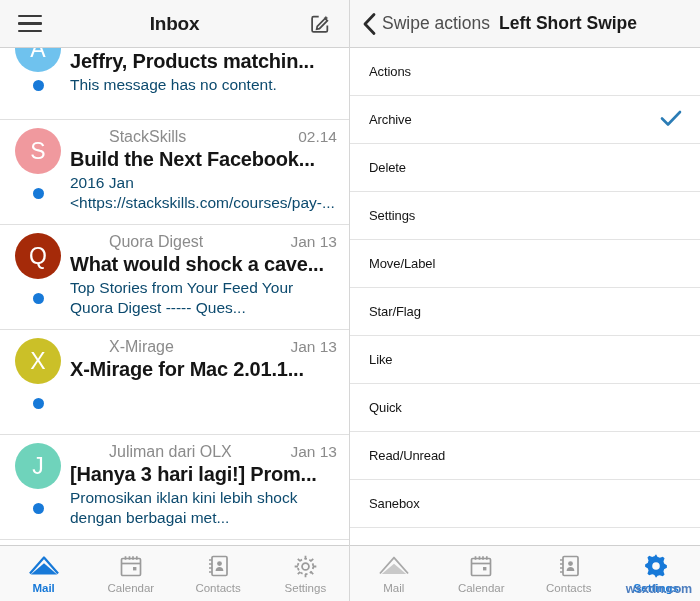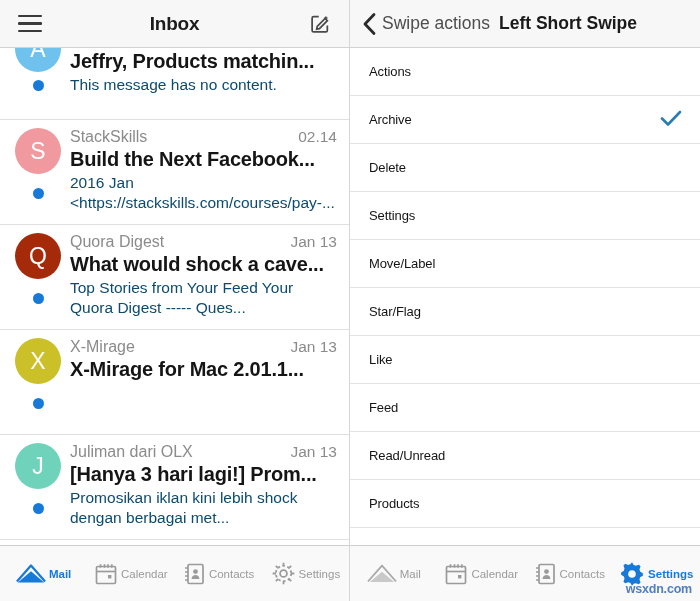--- a/index.html
+++ b/index.html
@@ -50,21 +50,21 @@
     width:46px; height:46px; border-radius:50%;
     display:flex; align-items:center; justify-content:center;
     color:#fff; font-size:23px; font-weight:500;
     font-family:"Liberation Sans", sans-serif;
     flex:none;
   }
   .avatar.clipped { margin-top:-22px; }
   .unread-dot { width:11px; height:11px; border-radius:50%; background:#1779d8; margin-top:14px; }
   .unread-dot.tight { margin-top:8px; }
   .mail-body { flex:1; padding-left:4px; padding-right:2px; min-width:0; }
-  .mail-top { display:flex; align-items:baseline; justify-content:space-between; }
+  .mail-top { display:flex; align-items:baseline; justify-content:space-between;margin-left:39px; }
   .sender { font-size:16px; color:#8b8b8b; white-space:nowrap; overflow:hidden; text-overflow:ellipsis; }
   .mail-date { font-size:15.5px; color:#8b8b8b; margin-left:8px; white-space:nowrap; }
   .subject { font-size:20px; font-weight:bold; color:#151515; margin-top:2px; white-space:nowrap; overflow:hidden; letter-spacing:-0.2px; }
   .preview { font-size:15.5px; color:#0c4a6e; margin-top:2px; line-height:1.28; max-height:41px; overflow:hidden; }
 
   
   .settings-list { flex:1; overflow:hidden; background:#fff; }
   .settings-row {
     height:48px; display:flex; align-items:center;
     padding:0 18px 0 19px;
@@ -75,21 +75,21 @@
   .check { color:#2b7cb5; font-size:20px; font-weight:bold; line-height:1; }
   .settings-row.partial-row { height:12px; overflow:hidden; border-bottom:none; }
 
   
   .tabbar {
     height:56px; min-height:56px;
     background:#f9f9f9;
     border-top:1px solid #cfcfcf;
     display:flex; position:relative;
   }
-  .tab { flex:1; display:flex; flex-direction:row; align-items:center; justify-content:center; gap:3px; cursor:pointer; }
+  .tab { flex:1; display:flex; flex-direction:column; align-items:center; justify-content:center; gap:3px; cursor:pointer; }
   .tab-icon { height:26px; display:flex; align-items:center; justify-content:center; }
   .tab-label { font-size:11.5px; color:#9b9b9b; }
   .tab.active .tab-label { color:#1779d8; font-weight:bold; }
   .watermark {
     position:absolute; right:8px; bottom:5px;
     font-size:12.5px; color:#4f7fbf; font-weight:bold;
     letter-spacing:-0.2px; pointer-events:none;
   }
 </style>
 </head>
@@ -276,29 +276,29 @@
 
       <div class="settings-row">
         <div class="settings-label">Star/Flag</div>
       </div>
 
       <div class="settings-row">
         <div class="settings-label">Like</div>
       </div>
 
       <div class="settings-row">
-        <div class="settings-label">Feed</div>
+        <div class="settings-label">Quick</div>
       </div>
 
       <div class="settings-row">
         <div class="settings-label">Read/Unread</div>
       </div>
 
       <div class="settings-row">
-        <div class="settings-label">Products</div>
+        <div class="settings-label">Sanebox</div>
       </div>
 
       <div class="settings-row partial-row"></div>
 
     </div>
 
     <div class="tabbar">
       <div class="tab">
         <div class="tab-icon">
           <svg width="30" height="22" viewBox="0 0 32 22">

